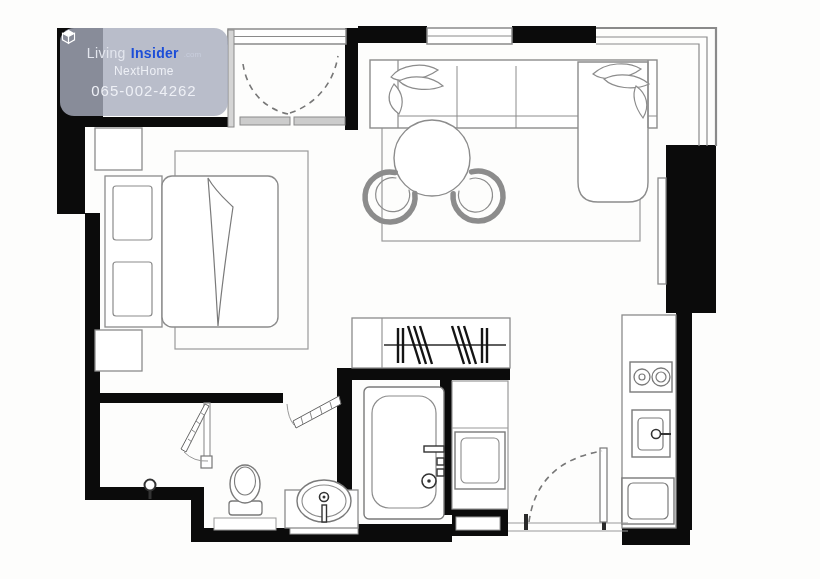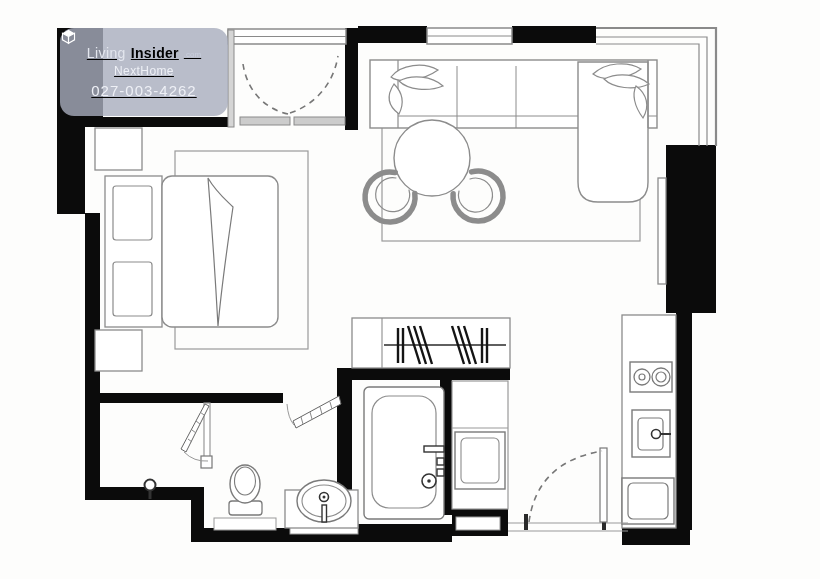--- a/index.html
+++ b/index.html
@@ -6,25 +6,25 @@
   .stage{
     position:relative;width:820px;height:579px;background:#fdfdfc;
     font-family:"Liberation Sans", sans-serif;overflow:hidden;
   }
   .stage svg{position:absolute;left:0;top:0;}
   
   .badge{
     position:absolute;left:60px;top:28px;width:168px;height:88px;
     background:rgba(167,173,189,0.80);border-radius:14px;
     display:flex;flex-direction:column;justify-content:center;align-items:center;
-    gap:4px;z-index:5;text-decoration:underline;
+    gap:4px;z-index:5;
   }
   .badge .row1{display:flex;align-items:center;gap:5px;line-height:1;}
   .badge .brand-light{font-size:14px;font-weight:300;color:#e3e6ee;letter-spacing:.4px;}
-  .badge .brand-bold{font-size:14px;font-weight:700;color:#000000;letter-spacing:.3px;text-align:center;}
+  .badge .brand-bold{font-size:14px;font-weight:700;color:#1d4ed8;letter-spacing:.3px;text-align:center;}
   .badge .brand-suffix{font-size:8px;color:#c9cedd;align-self:flex-end;margin-bottom:1px;}
   .badge .row2{font-size:12px;color:#eef0f6;font-weight:400;letter-spacing:.4px;}
   .badge .row3{font-size:15px;color:#eef0f6;font-weight:400;letter-spacing:1px;}
 </style>
 </head>
 <body>
 
 <div class="stage">
 <svg width="820" height="579" viewBox="0 0 820 579">
 
@@ -238,15 +238,15 @@
       <svg width="17" height="17" viewBox="0 0 24 24">
         <path d="M12,2.5 L20.5,7.3 L12,12 L3.5,7.3 Z" fill="#ffffff"></path>
         <path d="M3.5,7.3 L12,12 L12,21.5 L3.5,16.7 Z" fill="none" stroke="#ffffff" stroke-width="1.6"></path>
         <path d="M20.5,7.3 L12,12 L12,21.5 L20.5,16.7 Z" fill="none" stroke="#ffffff" stroke-width="1.6"></path>
       </svg>
       <span class="brand-light">Living</span>
         <span class="brand-bold">Insider</span>
         <span class="brand-suffix">.com</span>
     </div>
     <div class="row2">NextHome</div>
-    <div class="row3">027-003-4262</div>
+    <div class="row3">065-002-4262</div>
   </div>
 </div>
 
 </body></html>

